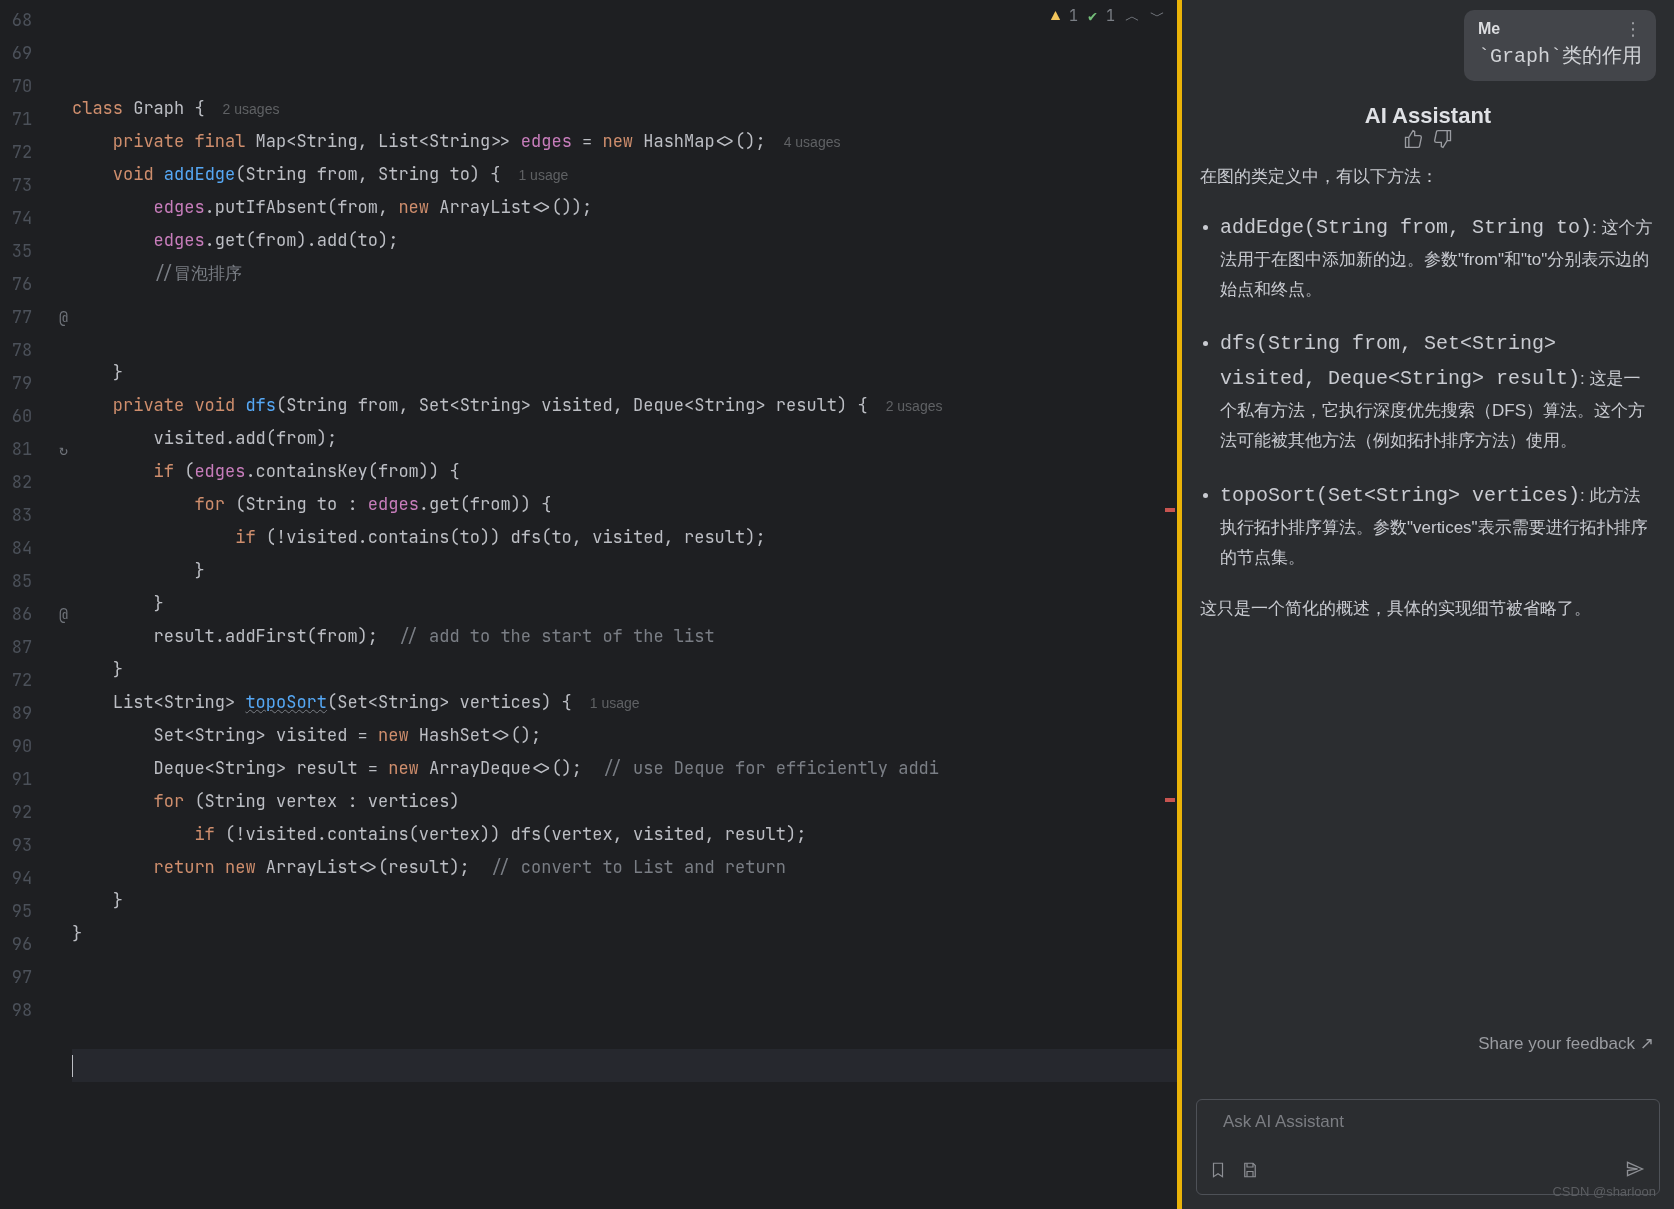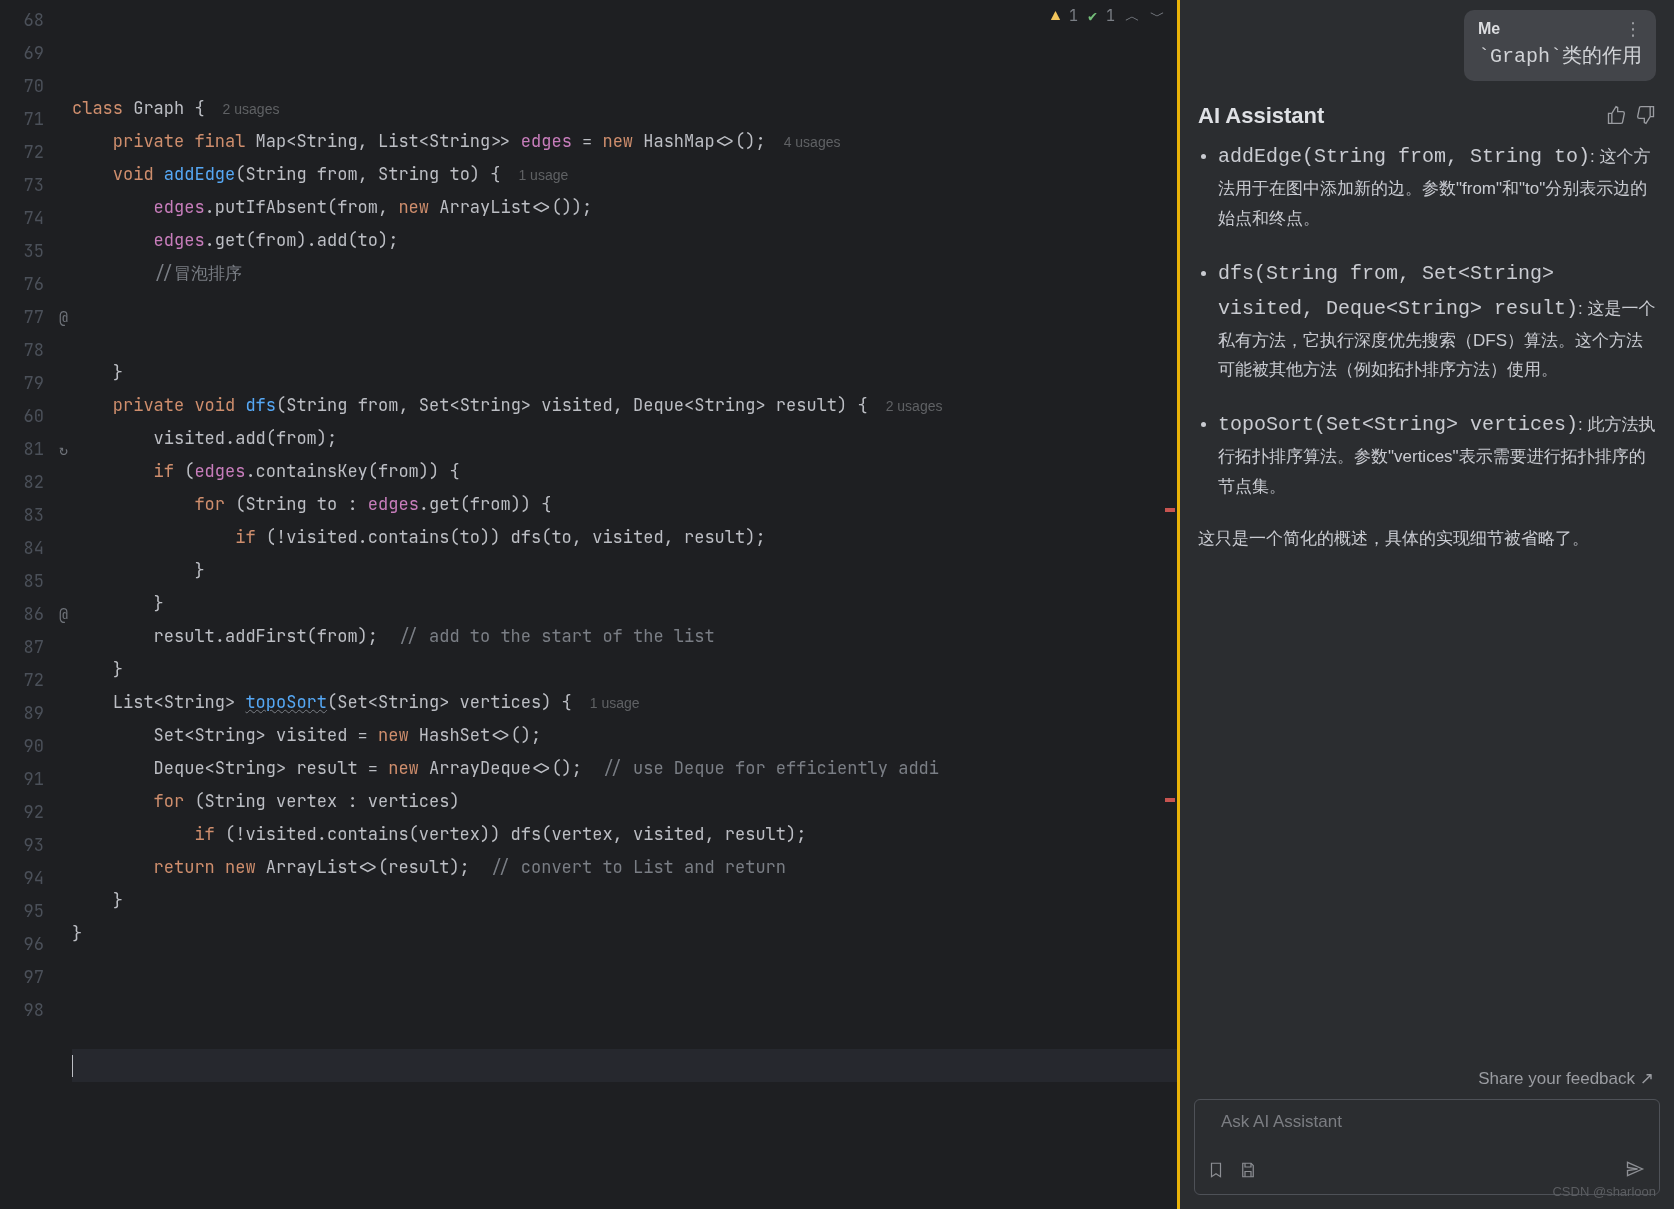--- a/index.html
+++ b/index.html
@@ -17,21 +17,21 @@
   .editor-pane {
     flex: 1 1 auto;
     display: flex;
     position: relative;
     background: #1e1f22;
     min-width: 0;
   }
   .gutter {
     width: 72px;
     padding-top: 4px;
-    text-align: right;
+    text-align: center;
     color: #4b5059;
     font-family: "JetBrains Mono", Consolas, monospace;
     font-size: 17px;
     user-select: none;
   }
   .gutter .ln { height: 33px; line-height: 33px; padding-right: 28px; position: relative; }
   .gutter .ln .gicon { position: absolute; right: 4px; top: 50%; transform: translateY(-50%); color: #6f737a; font-size: 15px; }
   .code {
     flex: 1 1 auto;
     padding-top: 4px;
@@ -63,41 +63,42 @@
   .editor-badges .ok { color: #73bd79; }
   .editor-badges .chev { cursor: pointer; }
   
   .marker-strip { position: absolute; right: 0; top: 0; bottom: 0; width: 14px; }
   .marker { position: absolute; right: 2px; width: 10px; height: 4px; background: #c75450; }
   
   .assistant-pane {
     width: 497px;
     flex: 0 0 497px;
     background: #2b2d30;
-    border-left: 3px solid #eab308;
+    border-left: 5px solid #eab308;
     display: flex;
     flex-direction: column;
+    gap: 35px;
   }
   .chat-scroll { flex: 1 1 auto; overflow: hidden; padding: 10px 18px 4px 18px; }
   .bubble-me {
     background: #43454a;
     border-radius: 10px;
     padding: 10px 14px 12px 14px;
     margin-left: auto;
     width: fit-content;
     max-width: 90%;
     color: #d0d2d6;
     position: relative;
   }
   .bubble-me .row1 { display:flex; justify-content: space-between; align-items:center; gap: 40px; }
   .bubble-me .who { font-weight: 600; font-size: 16px; color:#dcdde0;}
   .bubble-me .dots { color:#a0a2a6; cursor:pointer; font-size:18px; line-height:1; }
   .bubble-me .msg { margin-top: 4px; font-size: 16px; }
   .ai-block { margin-top: 22px; }
-  .ai-header { display:flex; align-items:center; justify-content: space-between; }
+  .ai-header { display:flex; align-items:center; justify-content: space-between; flex-direction: column; }
   .ai-title { font-size: 22px; font-weight: 700; color: #dfe1e5; }
   .ai-actions { display:flex; gap:10px; color:#9a9ca1; }
   .ai-actions span { cursor:pointer; }
   .ai-body { margin-top: 10px; font-size: 17px; line-height: 1.75; color:#c9cbd1; }
   .ai-body p { margin-bottom: 18px; }
   .ai-body ul { list-style: disc; padding-left: 20px; }
   .ai-body li { margin-bottom: 22px; }
   .ai-body code, .bubble-me code { font-family: Liberation Mono, monospace; font-size: 20px; }
   .feedback { text-align: right; padding: 4px 20px 10px 0; color:#9a9ca1; font-size:17px; }
   .feedback span { cursor:pointer; }
@@ -190,20 +191,21 @@
               </svg>
           </span>
           <span>
             <svg width="20" height="20" viewBox="0 0 24 24" fill="none" stroke="currentColor" stroke-width="1.6">
                 <path d="M17 2v12l-5 8-2-1v-5H4a2 2 0 0 1-2-2l2-10a2 2 0 0 1 2-2h11zM17 14h4V2h-4"></path>
               </svg>
           </span>
         </div>
       </div>
       <div class="ai-body">
+        <p>在图的类定义中，有以下方法：</p>
         <ul>
           <li><code>addEdge(String from, String to)</code><span>: 这个方法用于在图中添加新的边。参数"from"和"to"分别表示边的始点和终点。</span></li>
           <li><code>dfs(String from, Set&lt;String&gt; visited, Deque&lt;String&gt; result)</code><span>: 这是一个私有方法，它执行深度优先搜索（DFS）算法。这个方法可能被其他方法（例如拓扑排序方法）使用。</span></li>
           <li><code>topoSort(Set&lt;String&gt; vertices)</code><span>: 此方法执行拓扑排序算法。参数"vertices"表示需要进行拓扑排序的节点集。</span></li>
         </ul>
         <p>这只是一个简化的概述，具体的实现细节被省略了。</p>
       </div>
     </div>
   </div>
 

